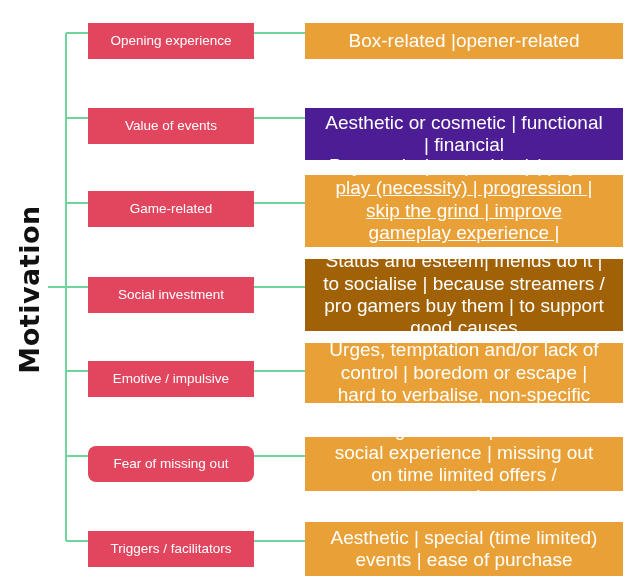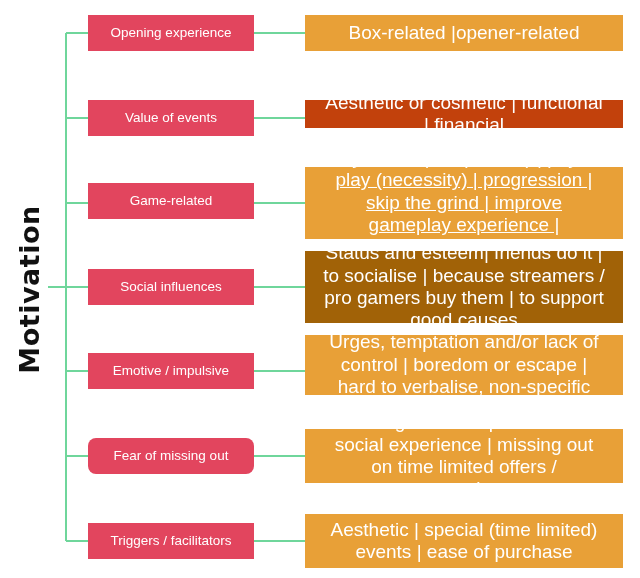--- a/index.html
+++ b/index.html
@@ -56,20 +56,21 @@
   .node-box {
     position: absolute;
     box-sizing: border-box;
     display: flex;
     align-items: center;
     justify-content: center;
     text-align: center;
     color: #ffffff;
     line-height: 1.18;
     padding: 2px 18px;
+    margin-top: 8px;
   }
 
   .node-primary {
     background: #E2455E;
     font-size: 13.5px;
     left: 88px;
     width: 166px;
   }
 
   .node-detail {
@@ -115,31 +116,31 @@
   <div id="rows">
       <div class="node-box node-primary" style="top: 15px; height: 36px; background: rgb(226, 69, 94);">
         <span>Opening experience</span>
       </div>
       <div class="node-box node-detail" style="top: 15px; height: 36px; background: rgb(232, 160, 55);">
         <span>Box-related |opener-related</span>
       </div>
       <div class="node-box node-primary" style="top: 100px; height: 36px; background: rgb(226, 69, 94);">
         <span>Value of events</span>
       </div>
-      <div class="node-box node-detail" style="top: 100px; height: 28px; background: #c2410c;">
+      <div class="node-box node-detail" style="top: 100px; height: 52px; background: #4c1d95;">
         <span>Aesthetic or cosmetic | functional | financial</span>
       </div>
       <div class="node-box node-primary" style="top: 183px; height: 36px; background: rgb(226, 69, 94);">
         <span>Game-related</span>
       </div>
       <div class="node-box node-detail" style="top: 167px; height: 72px; background: rgb(232, 160, 55); text-decoration: underline;">
         <span>Pay to win (competition) | pay to play (necessity) | progression | skip the grind | improve gameplay experience | investment in the game</span>
       </div>
       <div class="node-box node-primary" style="top: 269px; height: 36px; background: rgb(226, 69, 94);">
-        <span>Social influences</span>
+        <span>Social investment</span>
       </div>
       <div class="node-box node-detail" style="top: 251px; height: 72px; background: #a16207; text-align: center;">
         <span>Status and esteem| friends do it | to socialise | because streamers / pro gamers buy them | to support good causes</span>
       </div>
       <div class="node-box node-primary" style="top: 353px; height: 36px; background: rgb(226, 69, 94);">
         <span>Emotive / impulsive</span>
       </div>
       <div class="node-box node-detail" style="top: 335px; height: 60px; background: rgb(232, 160, 55);">
         <span>Urges, temptation and/or lack of control | boredom or escape | hard to verbalise, non-specific</span>
       </div>

